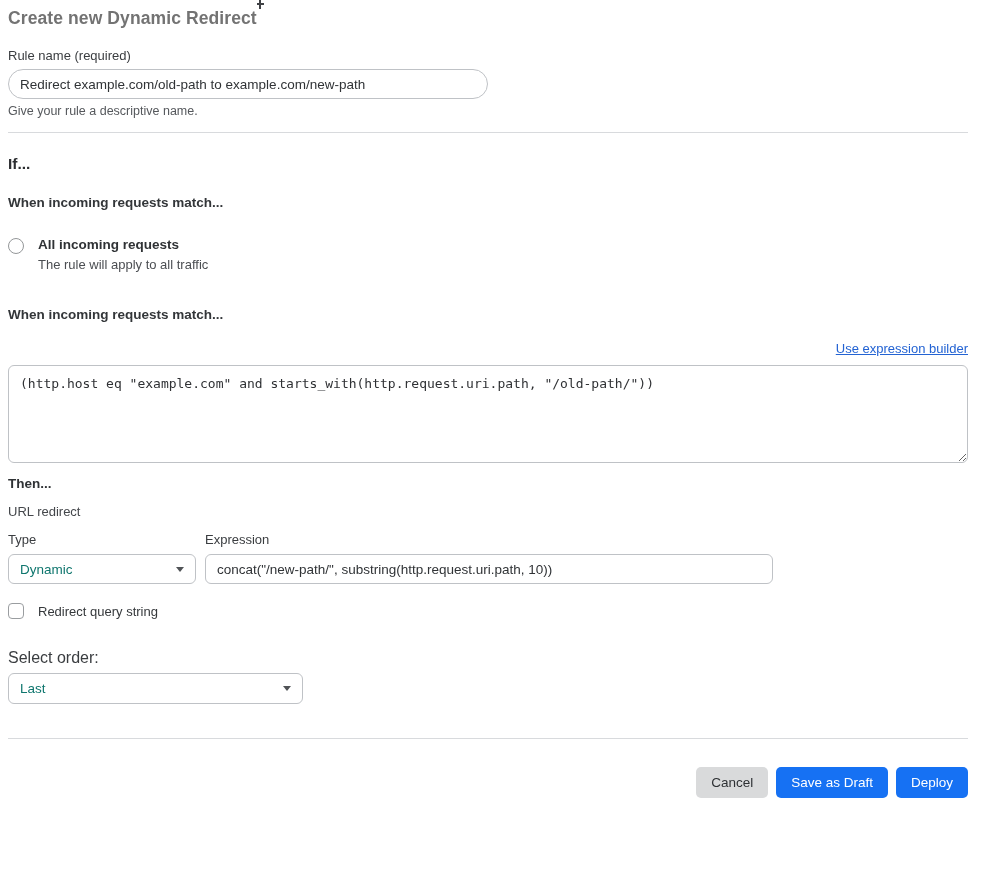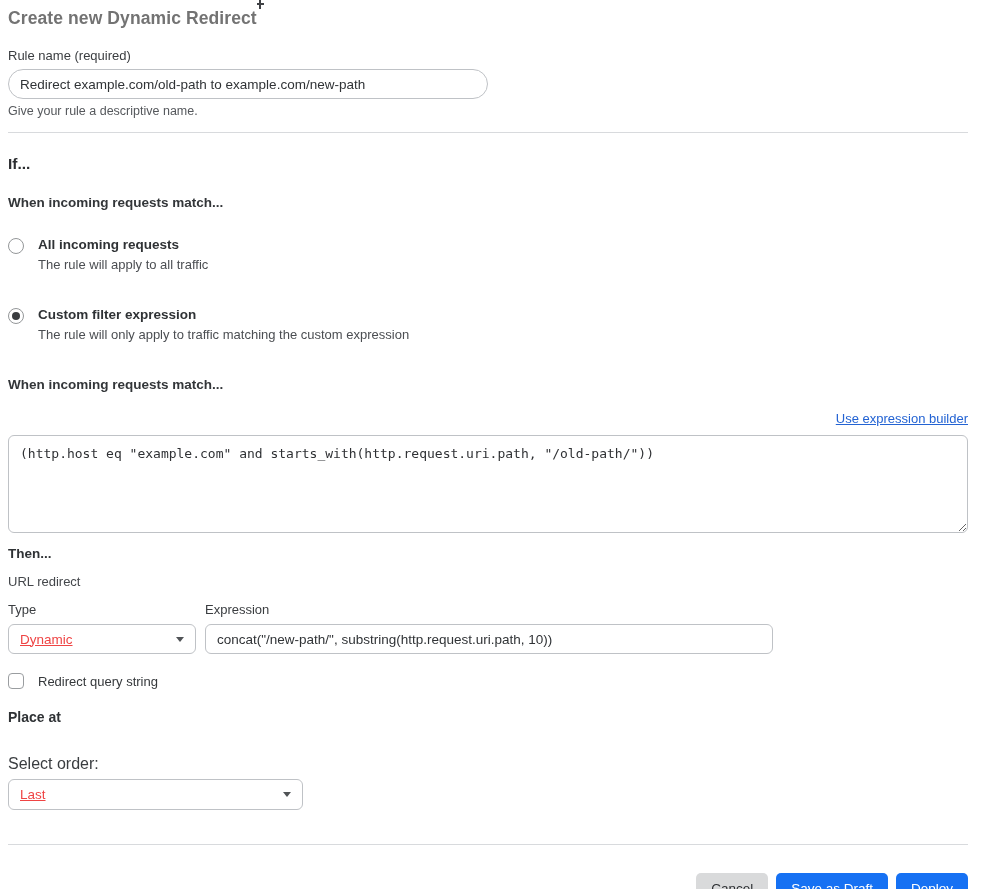--- a/index.html
+++ b/index.html
@@ -55,21 +55,21 @@
   .h-then{margin-top:13px;font-size:13.5px;font-weight:700;color:#2f3235;}
   .sub-then{margin-top:13px;font-size:13px;color:#44474b;}
 
   .then-row{display:flex;margin-top:13px;}
   .col{display:flex;flex-direction:column;justify-content:center;}
   .col-type{width:188px;margin-right:9px;}
   .col-expr{width:568px;margin-right:7px;}
   .col-status{width:188px;}
   .col-label{font-size:13px;color:#3a3d40;margin-bottom:7px;}
   .control{height:30px;border:1px solid var(--border);border-radius:6px;background:#fff;
-    display:flex;align-items:center;padding:2px 11px;font-size:13.5px;color:#ef4444;text-decoration:underline;}
+    display:flex;align-items:center;padding:2px 11px;font-size:13.5px;color:#0f766e;}
   .select-control{justify-content:space-between;cursor:pointer;}
   .chevron{width:0;height:0;border-left:4.5px solid transparent;border-right:4.5px solid transparent;
     border-top:5.5px solid #505356;margin-left:8px;flex:0 0 auto;}
   .expr-input{width:100%;height:30px;border:1px solid var(--border);border-radius:6px;padding:0 11px;
     font-size:13.5px;color:#303336;font-family:"Liberation Sans",sans-serif;outline:none;background:#fff;}
 
   .checkbox-row{display:flex;align-items:center;margin-top:19px;}
   .checkbox{width:16px;height:16px;border:1.5px solid #9a9da0;border-radius:4px;background:#fff;cursor:pointer;flex:0 0 auto;}
   .checkbox-label{margin-left:14px;font-size:13px;color:#35383b;}
 
@@ -106,29 +106,20 @@
   <div class="h-sub">When incoming requests match...</div>
 
   <div class="radio-row">
     <span class="radio"></span>
     <span class="radio-texts">
       <div class="radio-label">All incoming requests</div>
       <div class="radio-desc">The rule will apply to all traffic</div>
     </span>
   </div>
 
-  <div class="radio-row">
-    <span class="radio on">
-        <span class="dot"></span>
-      </span>
-    <span class="radio-texts">
-      <div class="radio-label">Custom filter expression</div>
-      <div class="radio-desc">The rule will only apply to traffic matching the custom expression</div>
-    </span>
-  </div>
 
   <div class="h-match2">When incoming requests match...</div>
 
   <div class="link-row">
     <a class="builder-link">Use expression builder</a>
   </div>
 
   <textarea class="expr-textarea" spellcheck="false" style="">(http.host eq "example.com" and starts_with(http.request.uri.path, "/old-path/"))</textarea>
 
   <div class="h-then">Then...</div>
@@ -146,21 +137,20 @@
       <div class="col-label">Expression</div>
       <input class="expr-input" type="text" value="concat(&quot;/new-path/&quot;, substring(http.request.uri.path, 10))" style="">
     </div>
   </div>
 
   <div class="checkbox-row">
     <span class="checkbox"></span>
     <span class="checkbox-label">Redirect query string</span>
   </div>
 
-  <div class="h-place">Place at</div>
   <div class="order-label">Select order:</div>
   <div class="control select-control order-select">
     <span>Last</span>
     <span class="chevron"></span>
   </div>
 
   <hr class="divider footer-divider">
 
   <div class="footer">
     <button class="btn btn-cancel">Cancel</button>

